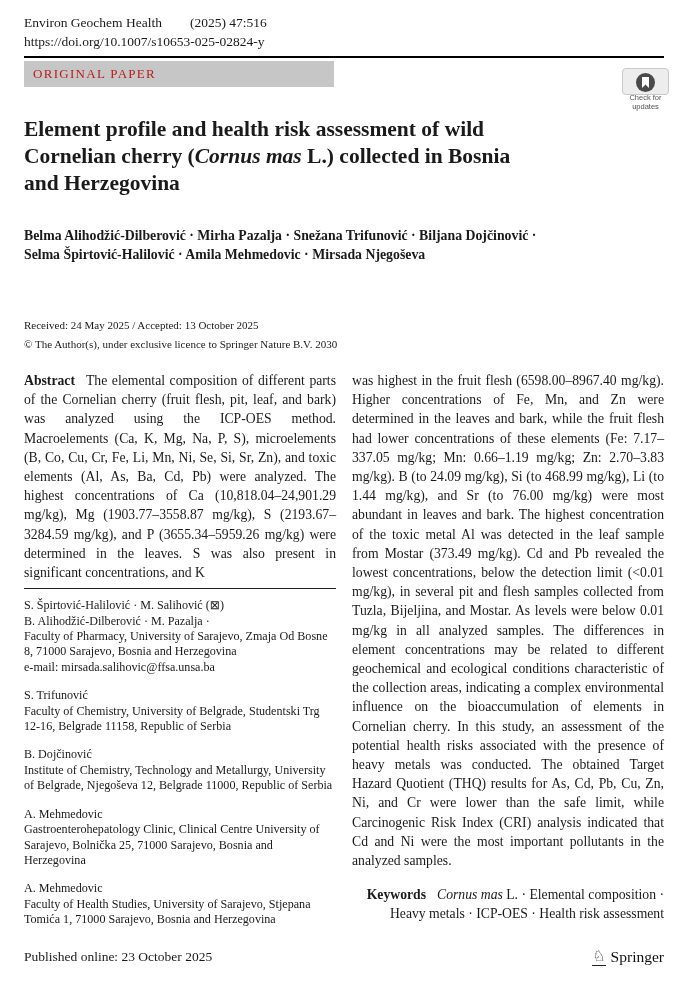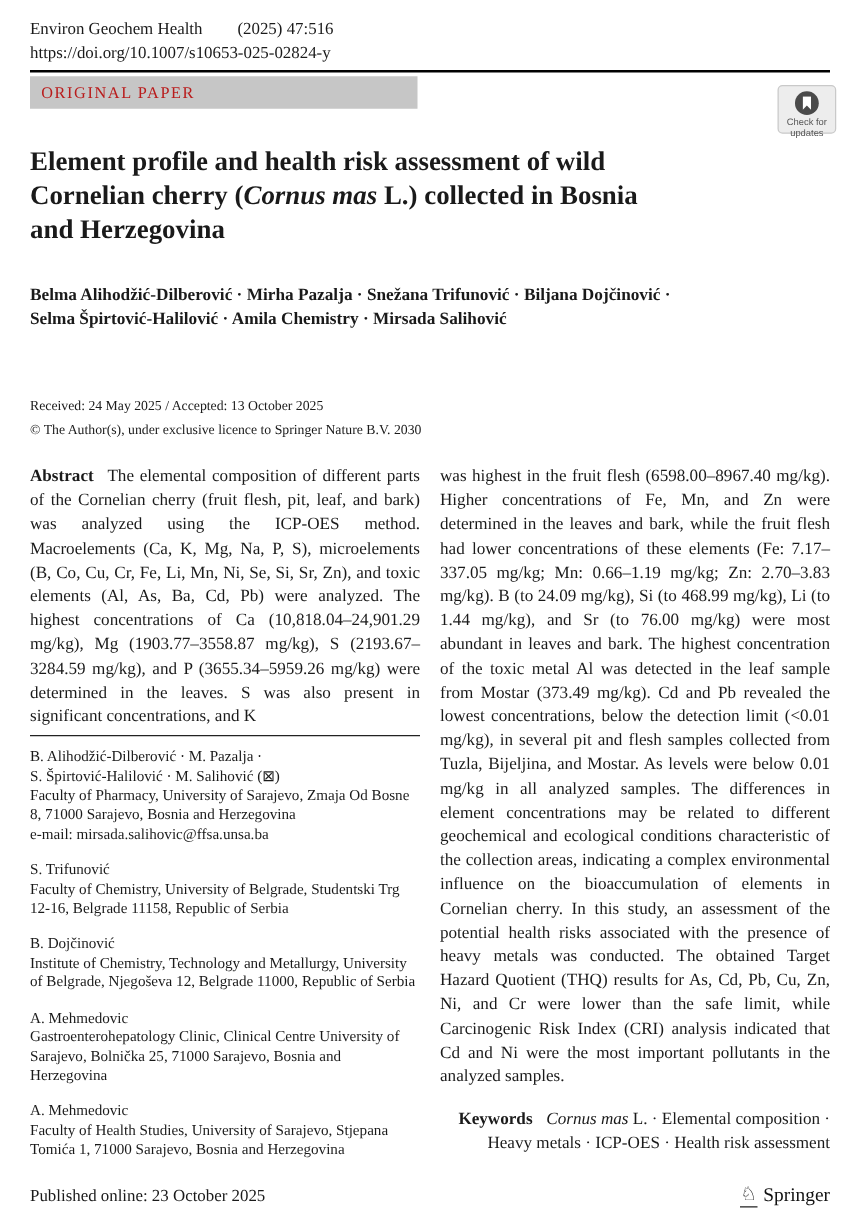--- a/index.html
+++ b/index.html
@@ -12,21 +12,21 @@
   .citation { margin-left:28px; }
   .doi { color:#1a1a1a; text-decoration:none; }
   .rule-top { position:absolute; left:24px; width:640px; top:56px; height:2px; background:#000; }
   .type-box {
     position:absolute; left:24px; top:61px; width:310px; height:26px; background:#c6c6c6;
     display:flex; align-items:center; box-sizing:border-box; padding-left:9px;
   }
   .type-box span { font-size:13px; letter-spacing:1.3px; color:#b91c1c; }
   
   .cfu {
-    position:absolute; left:622px; top:68px; width:47px; height:39px;
+    position:absolute; left:622px; top:68px; width:47px; height:27px;
     background:#ededed; border:1px solid #c9c9c9; border-radius:4px;
     text-align:center; cursor:pointer; box-sizing:border-box;
   }
   .cfu-circle { width:19px; height:19px; border-radius:50%; background:#4a4a4a; margin:4px auto 2px; position:relative; }
   .cfu-pin { position:absolute; left:6px; right:6px; top:4px; bottom:4px; background:#fff;
     clip-path:polygon(0 0, 100% 0, 100% 100%, 50% 68%, 0 100%); }
   .cfu-text { font-family:"Liberation Sans", sans-serif; font-size:7.5px; line-height:8.5px; color:#555; }
   
   .title { position:absolute; left:24px; top:116px; width:632px; margin:0;
     font-size:21.5px; font-weight:bold; line-height:27px; }
@@ -81,39 +81,39 @@
   </div>
 
   <h1 class="title">
     <span class="tline">Element profile and health risk assessment of wild</span>
     <span class="tline"><span>Cornelian cherry (</span><em>Cornus mas</em><span> L.) collected in Bosnia</span></span>
     <span class="tline">and Herzegovina</span>
   </h1>
 
   <div class="authors">
     <div>Belma Alihodžić-Dilberović · Mirha Pazalja · Snežana Trifunović · Biljana Dojčinović ·</div>
-    <div>Selma Špirtović-Halilović · Amila Chemistry · Mirsada Salihović</div>
+    <div>Selma Špirtović-Halilović · Amila Mehmedovic · Mirsada Njegoševa</div>
   </div>
 
   <div class="dates">
     <div>Received: 24 May 2025 / Accepted: 13 October 2025</div>
     <div>© The Author(s), under exclusive licence to Springer Nature B.V. 2030</div>
   </div>
 
   <div class="columns">
 
     <div class="col">
       <p class="body-text"><b class="abstract-label">Abstract</b><span>The elemental composition of different parts of the Cornelian cherry (fruit flesh, pit, leaf, and bark) was analyzed using the ICP-OES method. Macroelements (Ca, K, Mg, Na, P, S), microelements (B, Co, Cu, Cr, Fe, Li, Mn, Ni, Se, Si, Sr, Zn), and toxic elements (Al, As, Ba, Cd, Pb) were analyzed. The highest concentrations of Ca (10,818.04–24,901.29 mg/kg), Mg (1903.77–3558.87 mg/kg), S (2193.67–3284.59 mg/kg), and P (3655.34–5959.26 mg/kg) were determined in the leaves. S was also present in significant concentrations, and K</span></p>
 
       <div class="footnote-section">
         <div class="fn-rule"></div>
 
         <div class="fn-block">
+          <div>S. Špirtović-Halilović · M. Salihović (⊠)</div>
           <div>B. Alihodžić-Dilberović · M. Pazalja ·</div>
-          <div>S. Špirtović-Halilović · M. Salihović (⊠)</div>
           <div>Faculty of Pharmacy, University of Sarajevo, Zmaja Od Bosne 8, 71000 Sarajevo, Bosnia and Herzegovina</div>
           <div class="email">e-mail: mirsada.salihovic@ffsa.unsa.ba</div>
         </div>
 
         <div class="fn-block">
           <div>S. Trifunović</div>
           <div>Faculty of Chemistry, University of Belgrade, Studentski Trg 12-16, Belgrade 11158, Republic of Serbia</div>
         </div>
 
         <div class="fn-block">

